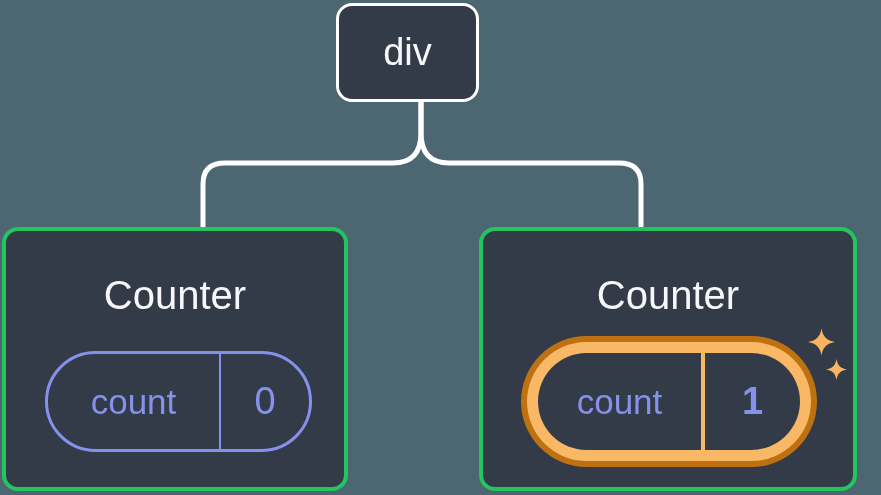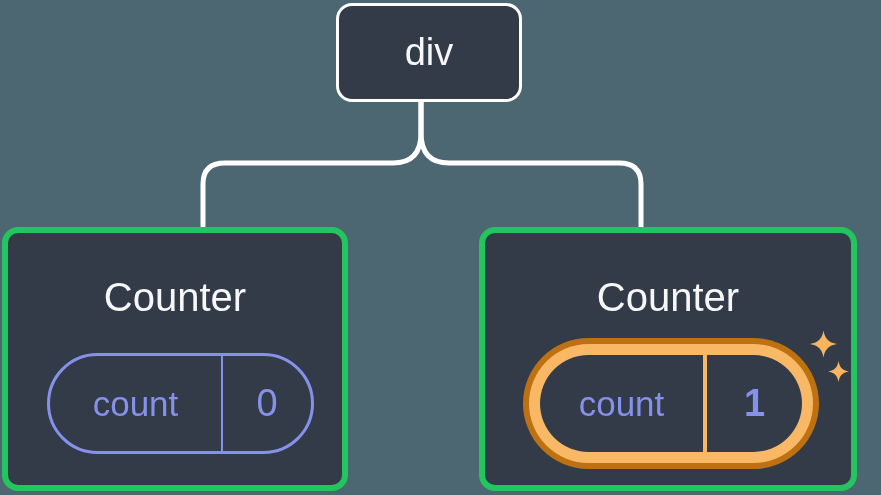--- a/index.html
+++ b/index.html
@@ -19,37 +19,37 @@
   svg.connector {
     position: absolute;
     left: 0; top: 0;
     width: 881px; height: 495px;
     pointer-events: none;
   }
 
   .node-root {
     position: absolute;
     left: 336px; top: 3px;
-    width: 186px; height: 99px;
+    width: 143px; height: 99px;
     background: #343b48;
     border: 3px solid #ffffff;
     border-radius: 16px;
     display: flex;
     align-items: center;
     justify-content: center;
     color: #f6f7f9;
     font-size: 38px;
   }
 
   .card {
     position: absolute;
     top: 227px;
     height: 264px;
     background: #343b48;
-    border: 6px solid #22c55e;
+    border: 4px solid #22c55e;
     border-radius: 16px;
   }
   .card-left  { left: 2px;   width: 346px; }
   .card-right { left: 479px; width: 378px; }
 
   .card-title {
     position: absolute;
     left: 0; top: 44px;
     width: 100%;
     text-align: center;

